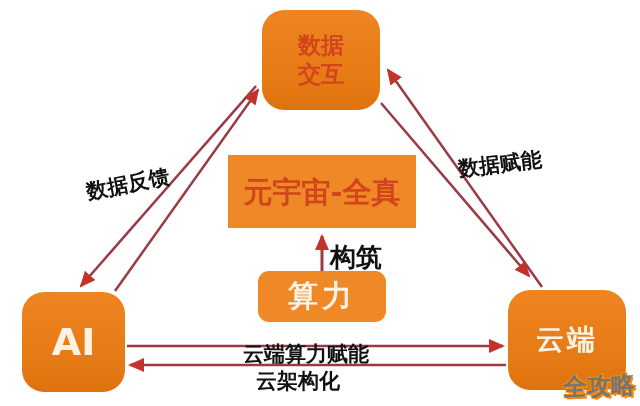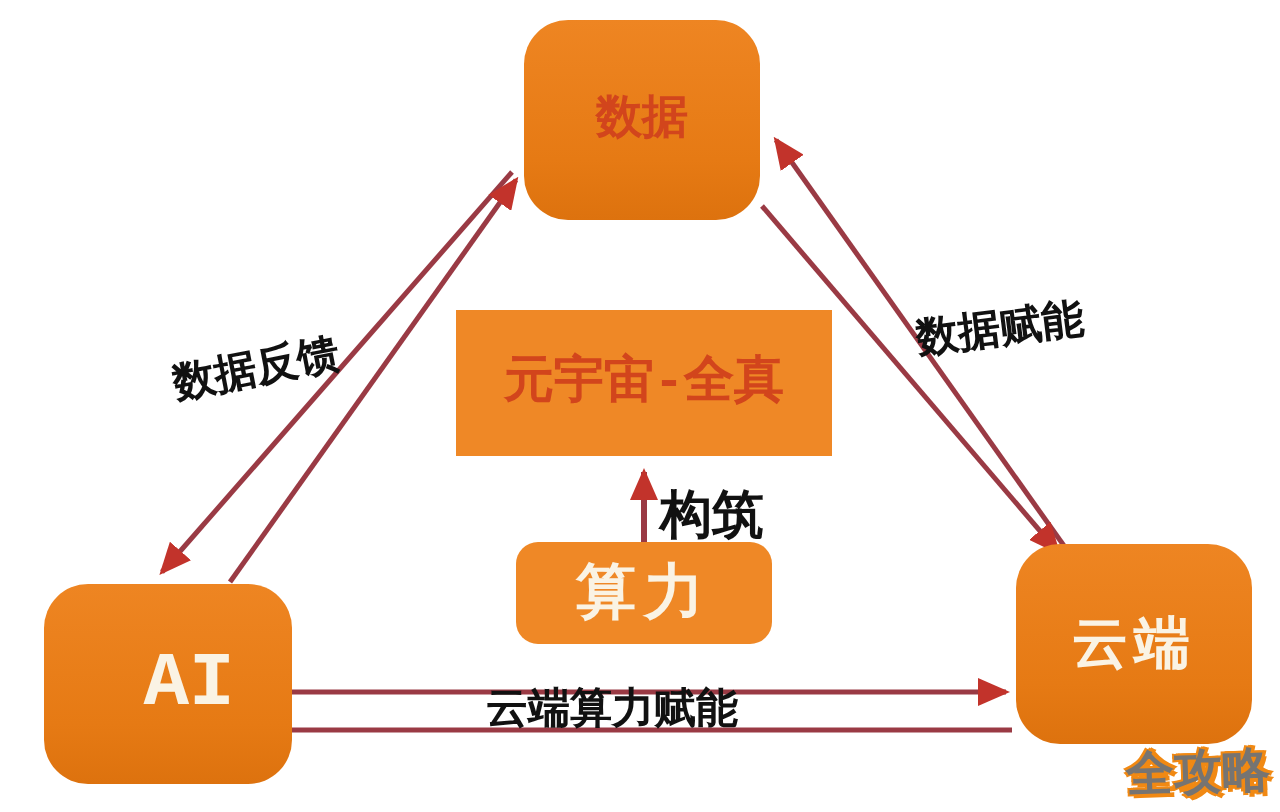--- a/index.html
+++ b/index.html
@@ -3,34 +3,34 @@
 <meta charset="utf-8">
 <style>
   html,body{margin:0;padding:0;background:#fff;}
   #canvas{
     position:relative;width:640px;height:406px;background:#fff;overflow:hidden;
     font-family:"DejaVu Sans","Liberation Sans",sans-serif;
   }
   #arrows{position:absolute;left:0;top:0;z-index:1;}
   .node{
     position:absolute;z-index:2;display:flex;align-items:center;justify-content:center;
-    text-align:center;font-weight:bold;font-family:Liberation Mono, monospace;
+    text-align:center;font-weight:bold;
   }
   .rounded{
     background:linear-gradient(180deg,#ee8522 0%,#e67a14 70%,#dd720e 100%);
     border-radius:22px;
   }
   .rect{background:#ef8826;}
   .red-text{color:#d2451c;}
   .light-text{color:#faf3e4;}
   .node-top{left:262px;top:10px;width:118px;height:100px;font-size:23px;line-height:29px;}
-  .node-center{left:228px;top:155px;width:188px;height:73px;font-size:25px;line-height:32px;}
+  .node-center{left:228px;top:155px;width:188px;height:73px;font-size:29px;line-height:32px;}
   .node-computing{left:258px;top:271px;width:128px;height:51px;font-size:30px;letter-spacing:4px;border-radius:11px;}
-  .node-ai{left:22px;top:292px;width:103px;height:100px;font-size:38px;padding-left:21px;}
-  .node-cloud{left:508px;top:272px;width:118px;height:100px;font-size:28px;letter-spacing:3px;}
+  .node-ai{left:22px;top:292px;width:103px;height:100px;font-size:38px;}
+  .node-cloud{left:508px;top:290px;width:118px;height:100px;font-size:28px;letter-spacing:3px;}
   .edge-label{
     position:absolute;z-index:3;color:#111;font-weight:bold;font-size:21px;
     white-space:nowrap;
   }
   .lbl-left{left:86px;top:170px;transform:rotate(-11deg);}
   .lbl-right{left:458px;top:150px;transform:rotate(-7deg);}
   .lbl-build{left:330px;top:240px;font-size:26px;}
   .lbl-bottom-top{left:243px;top:340px;}
   .lbl-bottom-bottom{left:256px;top:367px;}
   .watermark{
@@ -55,20 +55,21 @@
     <line x1="542" y1="287" x2="388" y2="70" stroke-width="2.5" marker-end="url(#ah)" stroke="#9a3a44"></line>
     <line x1="381" y1="103" x2="529" y2="276" stroke-width="2.5" marker-end="url(#ah)" stroke="#9a3a44"></line>
     <line x1="127" y1="346" x2="503" y2="346" stroke-width="2.5" marker-end="url(#ah)" stroke="#9a3a44"></line>
     <line x1="506" y1="365" x2="130" y2="365" stroke-width="2.5" marker-end="url(#ah)" stroke="#9a3a44"></line>
     <line x1="322" y1="271" x2="322" y2="236" stroke-width="3" marker-end="url(#ah)" stroke="#9a3a44"></line>
   </svg>
 
   <div class="node rounded red-text node-top">
     <div>
       <div>数据</div>
+      <div>交互</div>
     </div>
   </div>
 
   <div class="node rect red-text node-center">
     <div>
       <div>元宇宙-全真</div>
     </div>
   </div>
 
   <div class="node rect light-text node-computing">
@@ -80,16 +81,17 @@
   </div>
 
   <div class="node rounded light-text node-cloud">
     <span>云端</span>
   </div>
 
   <div class="edge-label lbl-left">数据反馈</div>
   <div class="edge-label lbl-right">数据赋能</div>
   <div class="edge-label lbl-build">构筑</div>
   <div class="edge-label lbl-bottom-top">云端算力赋能</div>
+  <div class="edge-label lbl-bottom-bottom">云架构化</div>
 
   <div class="watermark">全攻略</div>
 
 </div>
 
 </body></html>

